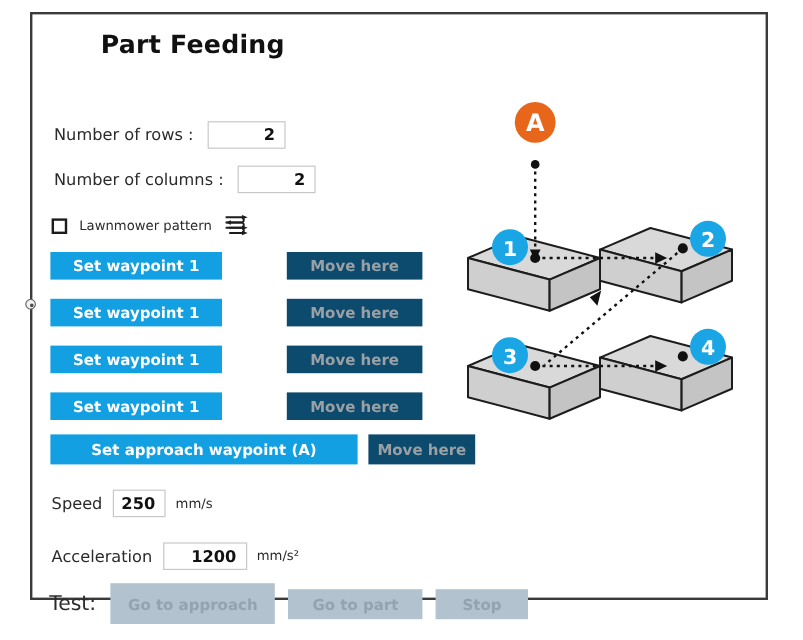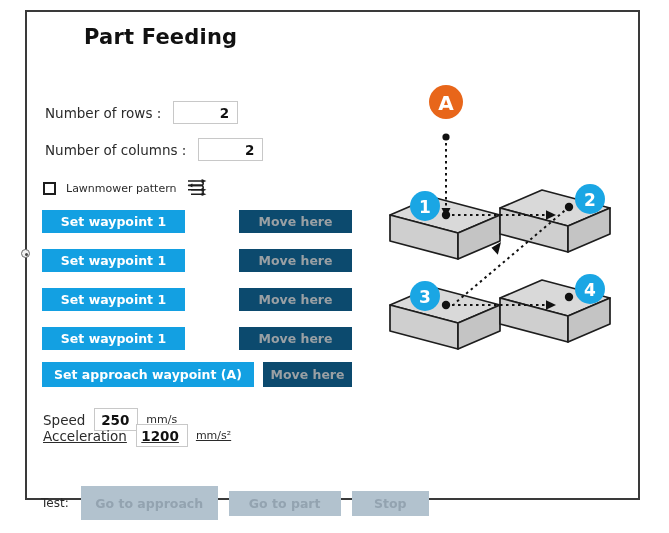--- a/index.html
+++ b/index.html
@@ -144,39 +144,39 @@
   .wp-row { position: absolute; left: 15px; display: flex; gap: 45px; }
   .wp-set  { width: 143px; height: 23px; }
   .wp-move { width: 113px; height: 23px; margin-left: 9px; }
 
   #wp-row-1 { top: 198px; }
   #wp-row-2 { top: 237px; }
   #wp-row-3 { top: 276px; }
   #wp-row-4 { top: 315px; }
 
   #wp-row-a { position: absolute; left: 15px; top: 350px; display: flex; }
-  #approach-set  { width: 212px; height: 25px; font-size: 12.5px; }
+  #approach-set  { width: 256px; height: 25px; font-size: 12.5px; }
   #approach-move { width: 89px;  height: 25px; margin-left: 9px; }
 
   
   #row-speed { left: 16px; top: 396px; }
-  #row-accel { left: 16px; top: 412px; text-decoration: underline; }
+  #row-accel { left: 16px; top: 440px; }
   #speed-input { width: 44px; margin-left: 9px; }
-  #accel-input { width: 52px; margin-left: 9px; }
+  #accel-input { width: 70px; margin-left: 9px; }
   .unit-label { margin-left: 8px; font-size: 11px; color: #2b2b2b; }
 
   
   #row-test {
     position: absolute;
     left: 14px;
     top: 474px;
     display: flex;
     align-items: center;
   }
-  #test-label { font-size: 12px; color: #2b2b2b; margin-right: 12px; }
+  #test-label { font-size: 17px; color: #2b2b2b; margin-right: 12px; }
   #btn-go-approach { width: 137px; height: 34px; }
   #btn-go-part     { width: 112px; height: 25px; margin-left: 11px; }
   #btn-stop        { width: 77px;  height: 25px; margin-left: 11px; }
 
   
   #diagram {
     position: absolute;
     left: 345px;
     top: 70px;
     width: 265px;

